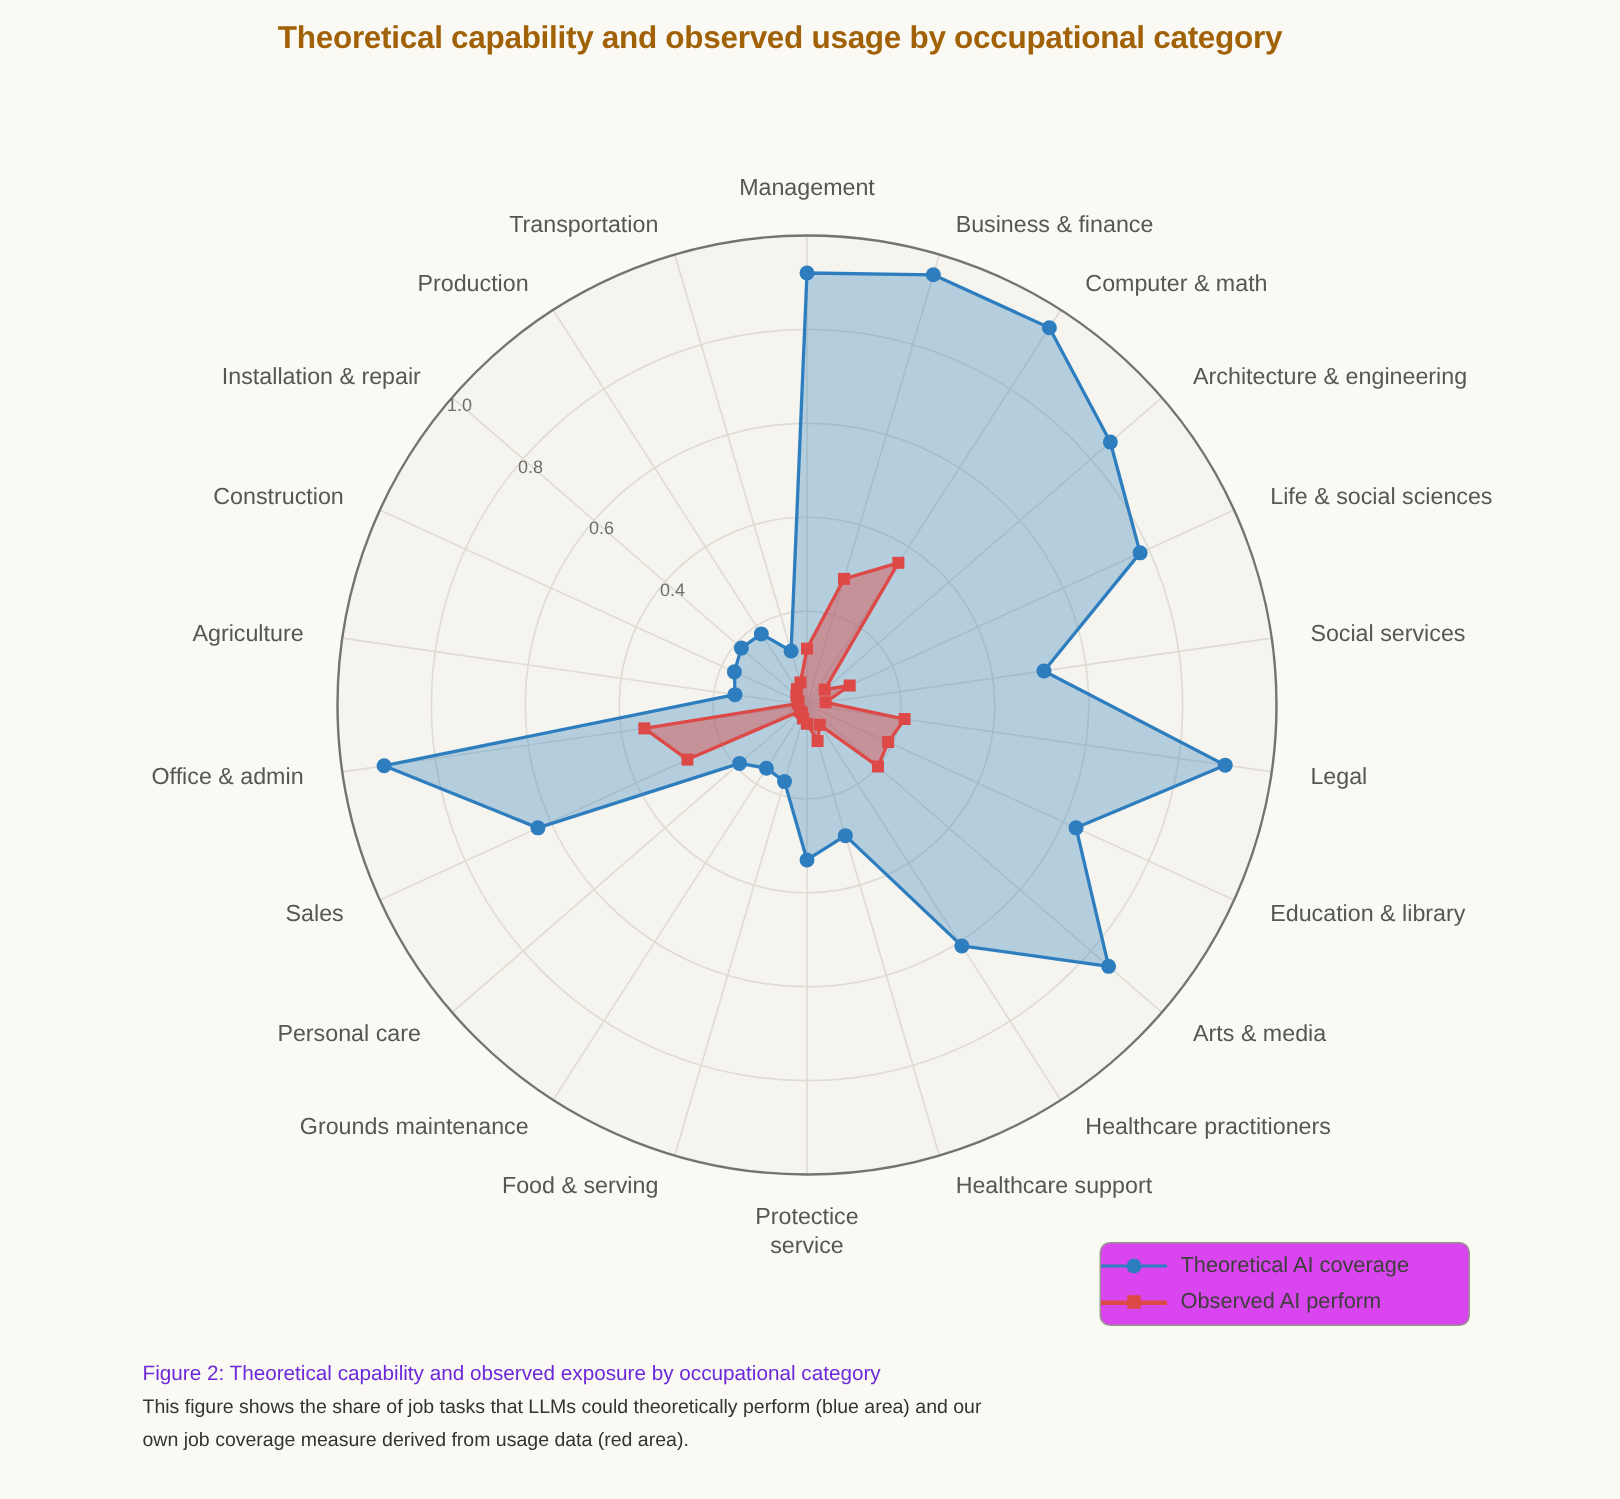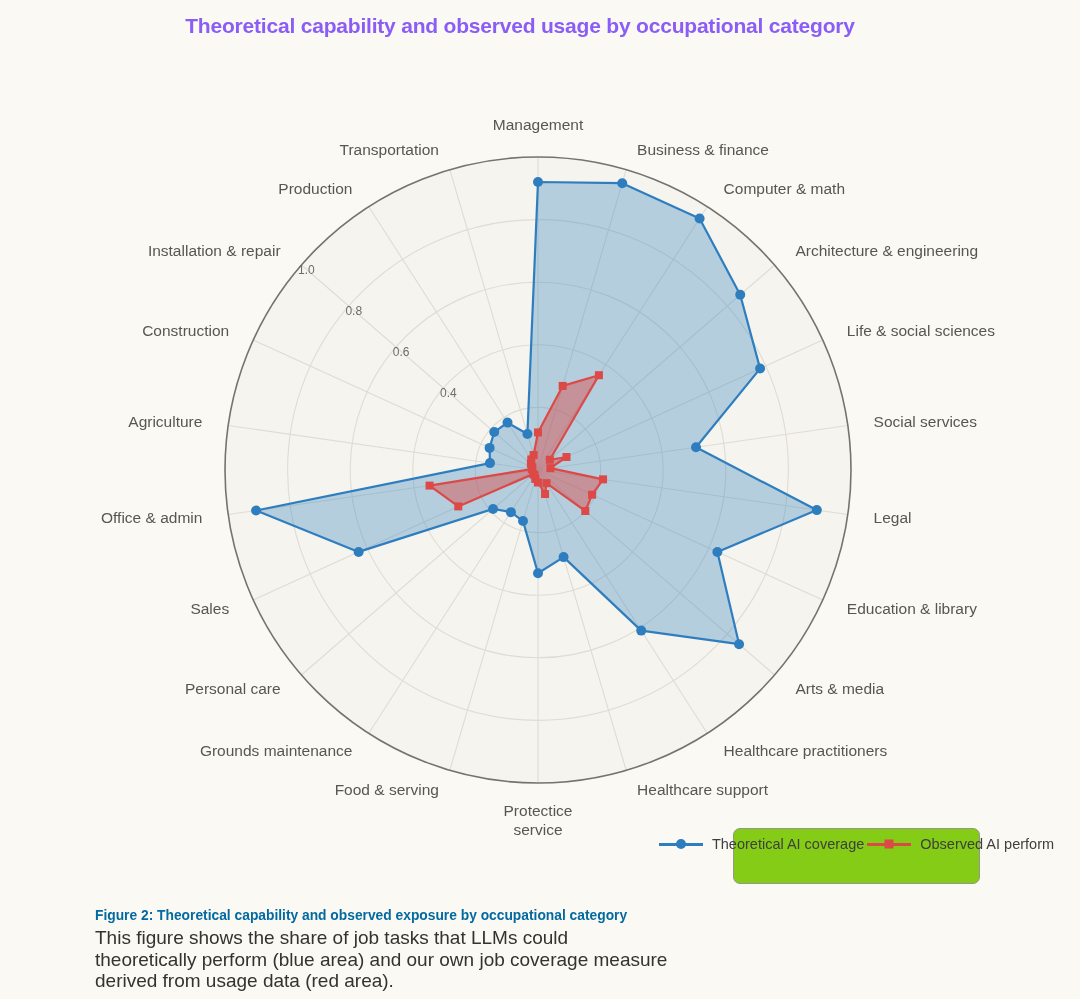--- a/index.html
+++ b/index.html
@@ -3,42 +3,42 @@
 <meta charset="utf-8">
 <style>
   html,body{margin:0;padding:0;}
   body{
     width:1080px;height:999px;position:relative;overflow:hidden;
     background:#FAF9F4;
     font-family:"Liberation Sans","DejaVu Sans",sans-serif;
   }
   .page-title{
     position:absolute;left:0;top:14px;width:1040px;
-    text-align:center;font-size:21px;font-weight:bold;color:#8b5cf6;
+    text-align:center;font-size:21px;font-weight:bold;color:#a16207;
     letter-spacing:-0.2px;
   }
   #radar{position:absolute;left:0;top:0;}
   .axis-label{fill:#575752;font-size:15.5px;font-weight:500;}
   .rtick{fill:#6E6E68;font-size:12px;}
   .legend{
     position:absolute;left:733px;top:828px;width:247px;height:56px;
-    background:#84cc16;border:1.6px solid #97958E;border-radius:7px;
-    box-sizing:border-box;display:flex;flex-direction:row;justify-content:center;
+    background:#d946ef;border:1.6px solid #97958E;border-radius:7px;
+    box-sizing:border-box;display:flex;flex-direction:column;justify-content:center;
     gap:3px;padding:4px 0;
   }
   .legend-row{display:flex;align-items:center;gap:9px;height:22px;}
   .legend-label{font-size:14.5px;color:#3F3F3C;font-weight:500;white-space:nowrap;}
   .legend-marker{position:relative;width:44px;height:14px;flex:0 0 auto;}
   .legend-line{position:absolute;left:0;top:6px;width:44px;height:2.6px;}
   .legend-glyph{position:absolute;top:50%;left:50%;transform:translate(-50%,-50%);}
   .glyph-circle{width:10px;height:10px;border-radius:50%;}
   .glyph-square{width:9px;height:9px;}
   .caption{position:absolute;left:95px;top:905px;width:600px;}
-  .caption-title{font-size:13.8px;font-weight:bold;color:#0369a1;line-height:22px;}
-  .caption-body{font-size:19px;color:#33332F;line-height:21.5px;width:575px;}
+  .caption-title{font-size:13.8px;font-weight:normal;color:#6d28d9;line-height:22px;}
+  .caption-body{font-size:13px;color:#33332F;line-height:21.5px;width:575px;}
 </style>
 </head>
 <body>
 
 <div class="page-title">Theoretical capability and observed usage by occupational category</div>
 
 <svg id="radar" width="1080" height="999" viewBox="0 0 1080 999">
     <circle cx="538" cy="470" r="313" fill="#F5F4EE"></circle>
     <circle cx="538" cy="470" r="62.6" fill="none" stroke="#DEDCD4" stroke-width="1.1"></circle>
     <circle cx="538" cy="470" r="125.2" fill="none" stroke="#DEDCD4" stroke-width="1.1"></circle>

